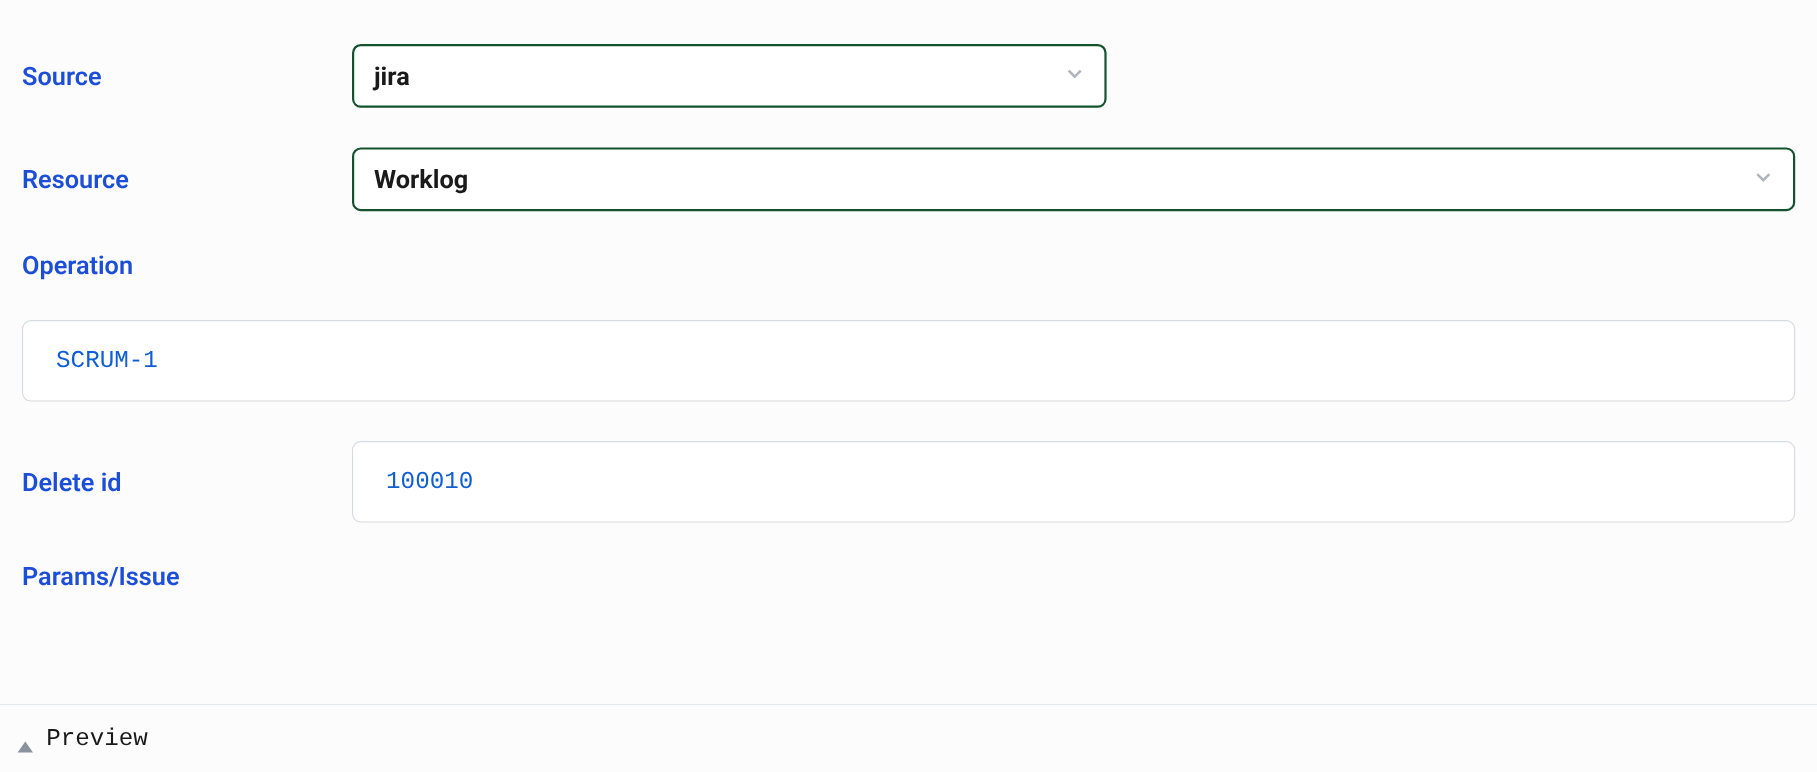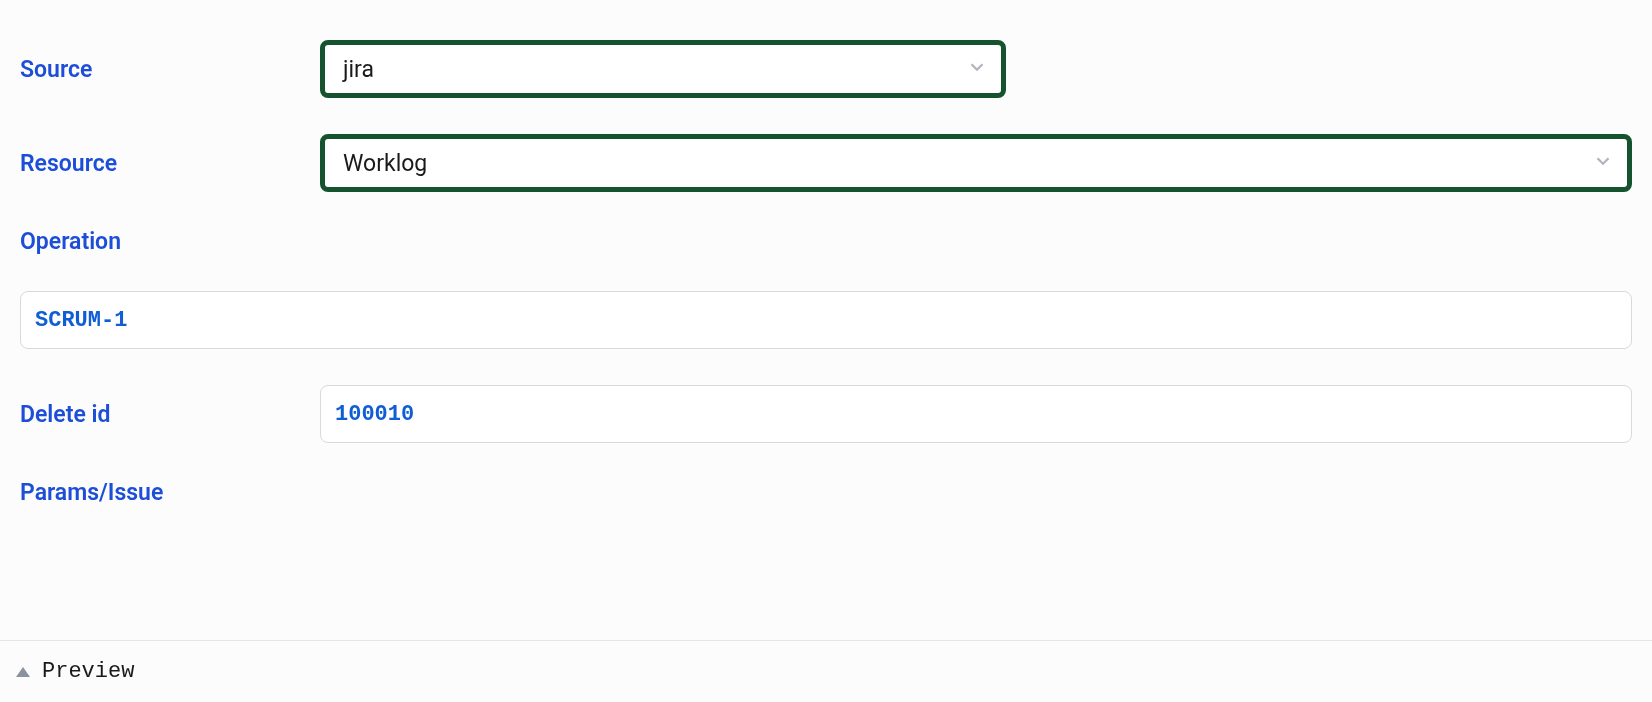--- a/index.html
+++ b/index.html
@@ -32,70 +32,70 @@
     .select-wrapper {
       position: relative;
       flex: 1;
     }
     .select-wrapper.narrow {
       flex: 0 0 686px;
     }
     .select-field {
       width: 100%;
       height: 58px;
-      border: 5px solid #14532d;
+      border: 2px solid #14532d;
       border-radius: 8px;
       background: #ffffff;
       padding: 0 50px 0 18px;
       font-size: 23px;
       color: #1a1a1a;
       cursor: pointer;
       display: flex;
       align-items: center;
+      font-weight: bold;
     }
     .chevron {
       position: absolute;
       right: 18px;
       top: 50%;
       transform: translateY(-50%);
       pointer-events: none;
     }
     .chevron svg {
       width: 22px;
       height: 22px;
       stroke: #b0b5bd;
       stroke-width: 2.5;
       fill: none;
     }
     .text-input {
       flex: 1;
-      height: 58px;
+      height: 74px;
       border: 1px solid #d6d9de;
       border-radius: 8px;
       background: #ffffff;
-      padding: 0 14px;
+      padding: 0 30px;
       font-size: 22px;
       font-family: "SFMono-Regular", Consolas, "Liberation Mono", Menlo, monospace;
       color: #0f5ed6;
       outline: none;
-      font-weight: bold;
     }
     .text-input::placeholder {
       color: #8a929e;
       font-family: "SFMono-Regular", Consolas, "Liberation Mono", Menlo, monospace;
     }
     .footer {
       position: absolute;
       bottom: 0;
       left: 0;
       right: 0;
       border-top: 1px solid #e3e6ea;
       padding: 18px 16px;
       display: flex;
-      align-items: center;
+      align-items: flex-end;
       gap: 12px;
       background: #fcfcfc;
     }
     .triangle-icon {
       width: 0;
       height: 0;
       border-left: 7px solid transparent;
       border-right: 7px solid transparent;
       border-bottom: 10px solid #8a929e;
     }

